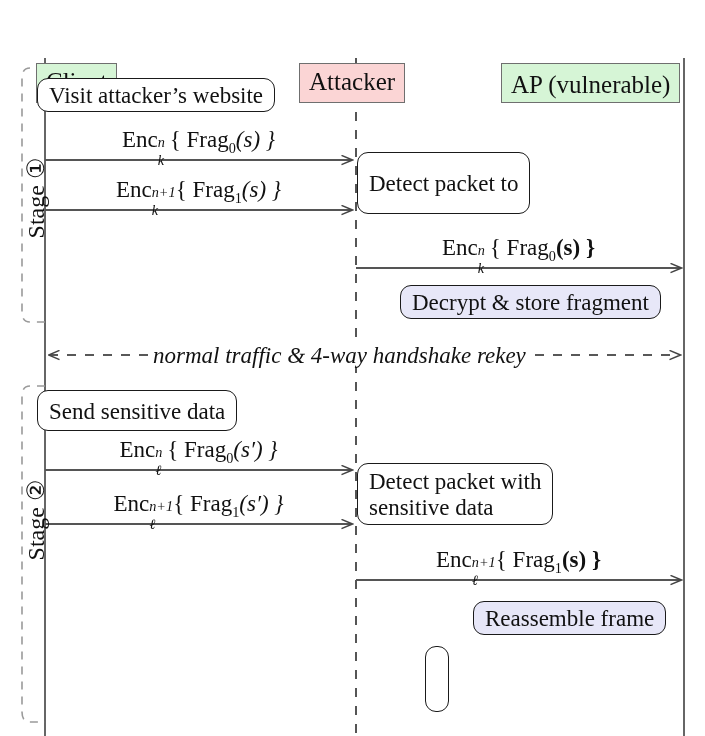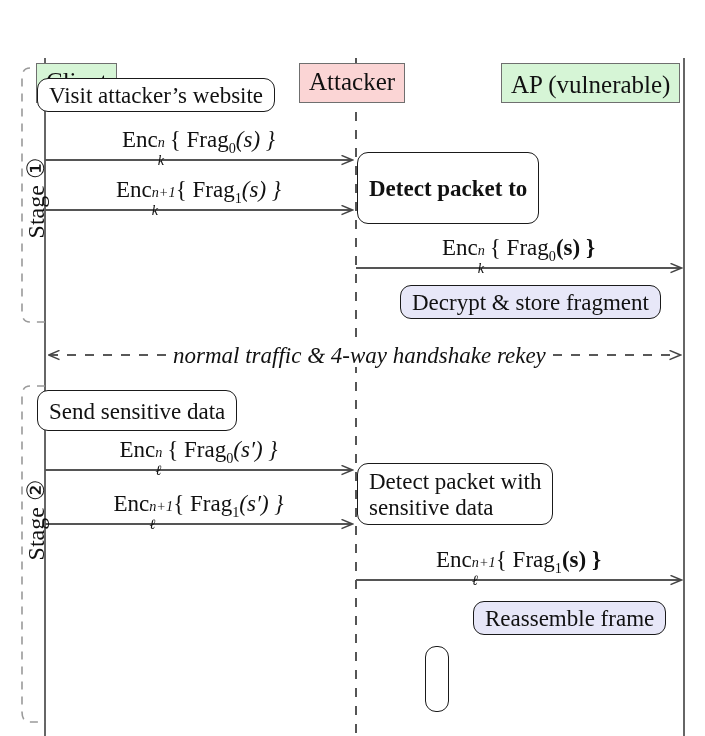--- a/index.html
+++ b/index.html
@@ -107,21 +107,21 @@
 </div>
 <div class="stage" style="left:-12px;top:508px;width:96px;text-align:center;">
   <span>Stage</span>
   <span>②</span>
 </div>
 
 <div class="note" style="left:37px;top:78px;height:34px;">
   <span class="ln">Visit attacker’s website</span>
 </div>
 
-<div class="note left" style="left:357px;top:152px;height:72px;font-weight:bold;">
+<div class="note left" style="left:357px;top:152px;height:62px;">
   <span class="ln">Detect packet to</span>
 </div>
 
 <div class="note note-lav" style="left:400px;top:285px;height:34px;">
   <span class="ln">Decrypt &amp; store fragment</span>
 </div>
 
 <div class="note" style="left:37px;top:390px;height:41px;">
   <span class="ln">Send sensitive data</span>
 </div>
@@ -155,13 +155,13 @@
 </div>
 
 <div class="msg" style="left:45px;top:492px;width:307px;">
   <span>Enc</span><span class="supsub"><i class="up">n+1</i><i class="dn">ℓ</i></span><span style="display:inline-block;width:24px"></span><span>{ Frag</span><sub style="font-style:normal">1</sub><span class="it">(s′) }</span>
 </div>
 
 <div class="msg" style="left:356px;top:548px;width:325px;">
   <span>Enc</span><span class="supsub"><i class="up">n+1</i><i class="dn">ℓ</i></span><span style="display:inline-block;width:24px"></span><span>{ Frag</span><sub style="font-style:normal">1</sub><span class="bd">(s) }</span>
 </div>
 
-<div class="rekey-label" style="left:168px;top:344px;">normal traffic &amp; 4-way handshake rekey</div>
+<div class="rekey-label" style="left:148px;top:344px;">normal traffic &amp; 4-way handshake rekey</div>
 
 </body></html>

